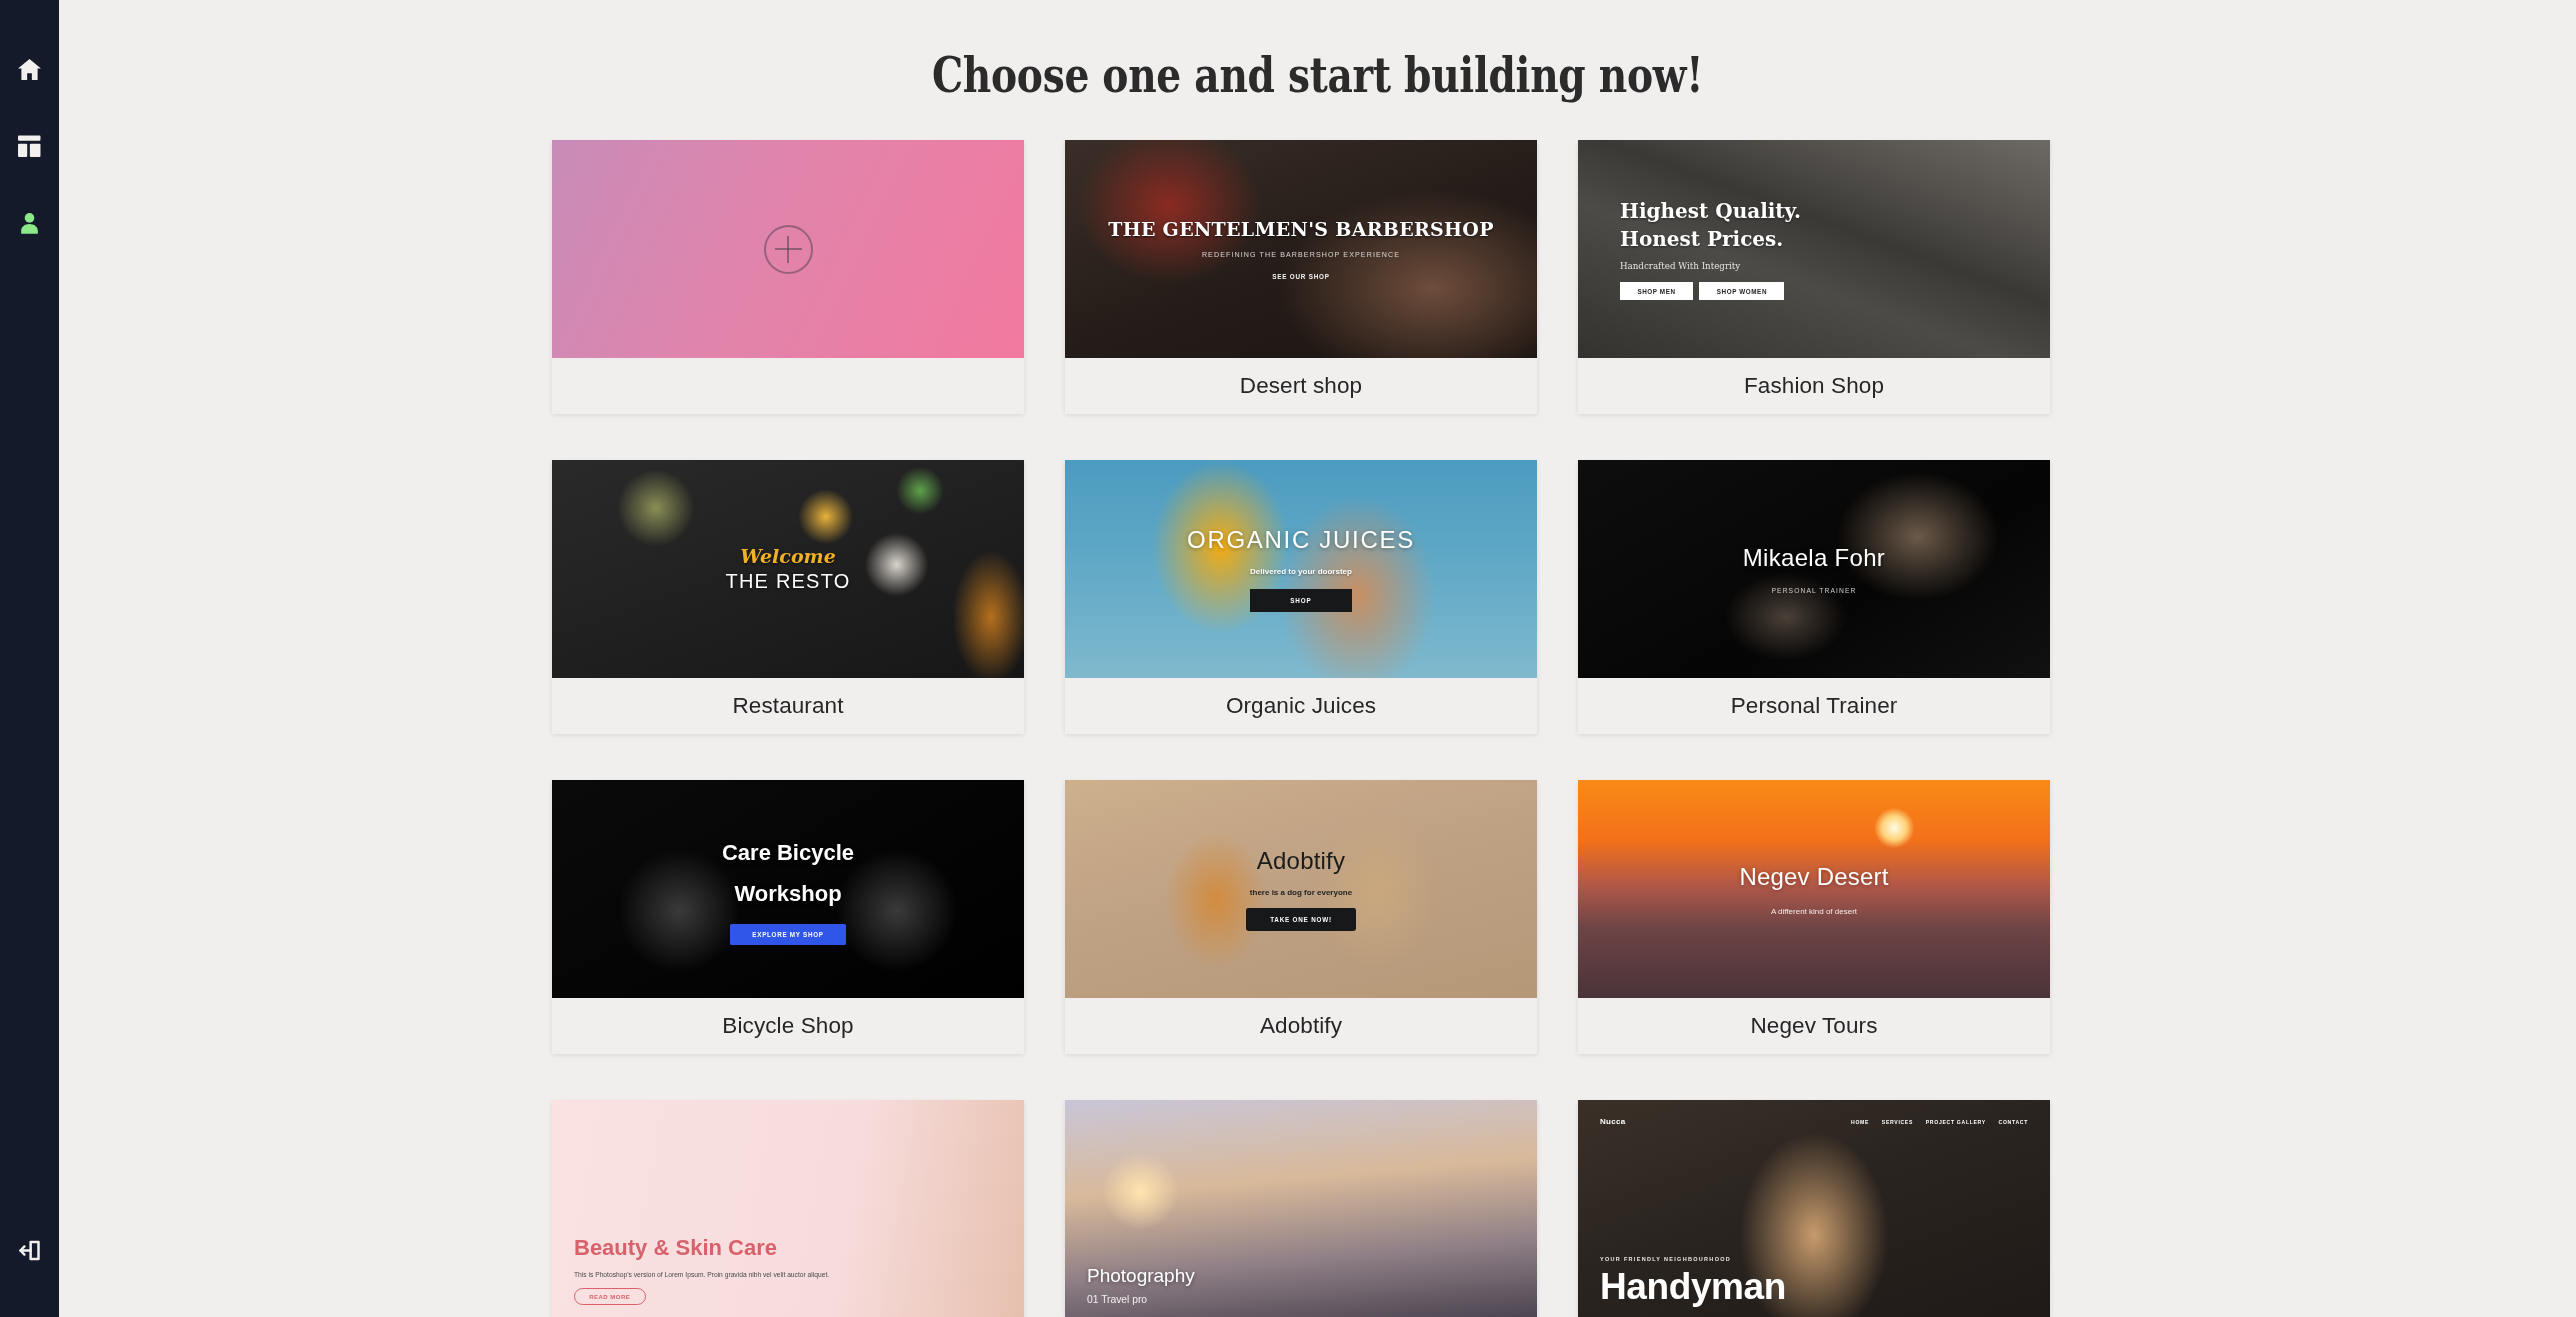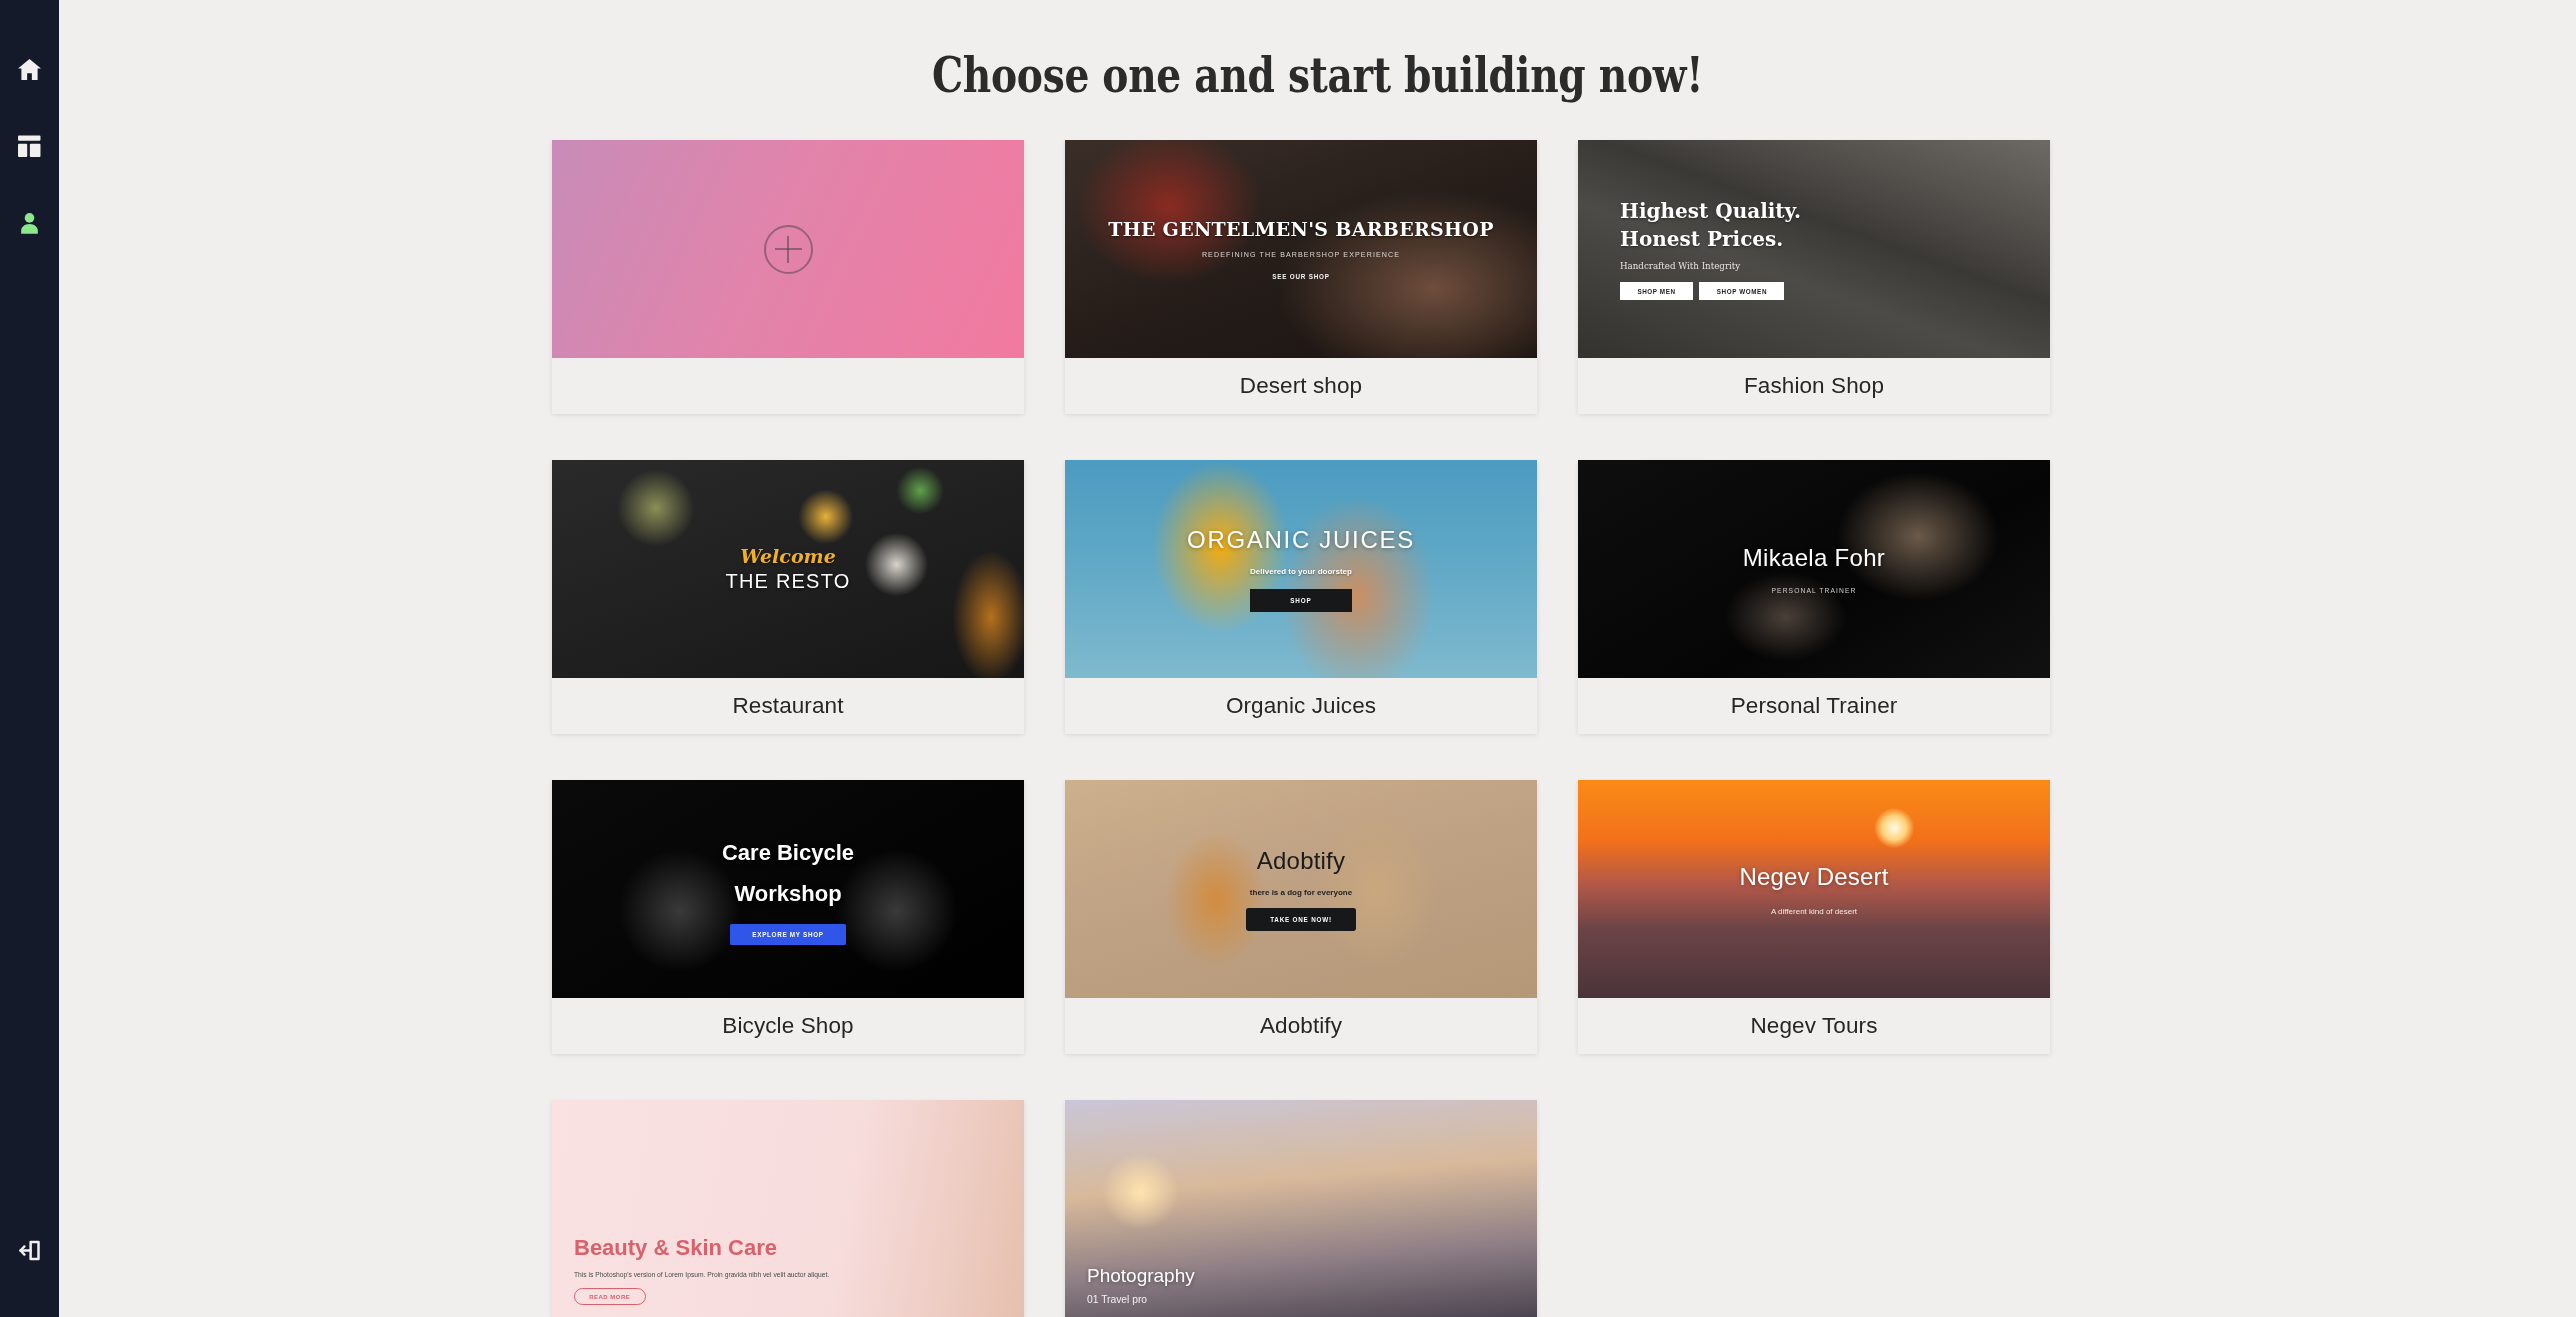--- a/index.html
+++ b/index.html
@@ -425,16 +425,34 @@
     <div class="card">
       <div class="thumb bg-photo">
         <div class="ov bl">
           <div class="t-photo-h">Photography</div>
           <div class="t-photo-s">01 Travel pro</div>
         </div>
       </div>
 
     </div>
 
+    <div class="card">
+      <div class="thumb bg-handy">
+        <div class="handy-top">
+          <span class="handy-logo">Nucca</span>
+          <span class="handy-nav">
+            <span>HOME</span>
+            <span>SERVICES</span>
+            <span>PROJECT GALLERY</span>
+            <span>CONTACT</span>
+          </span>
+        </div>
+        <div class="ov bl">
+          <div class="t-handy-s">YOUR FRIENDLY NEIGHBOURHOOD</div>
+          <div class="t-handy-h">Handyman</div>
+        </div>
+      </div>
+
+    </div>
 
   </div>
 </div>
 
 
 </body></html>

